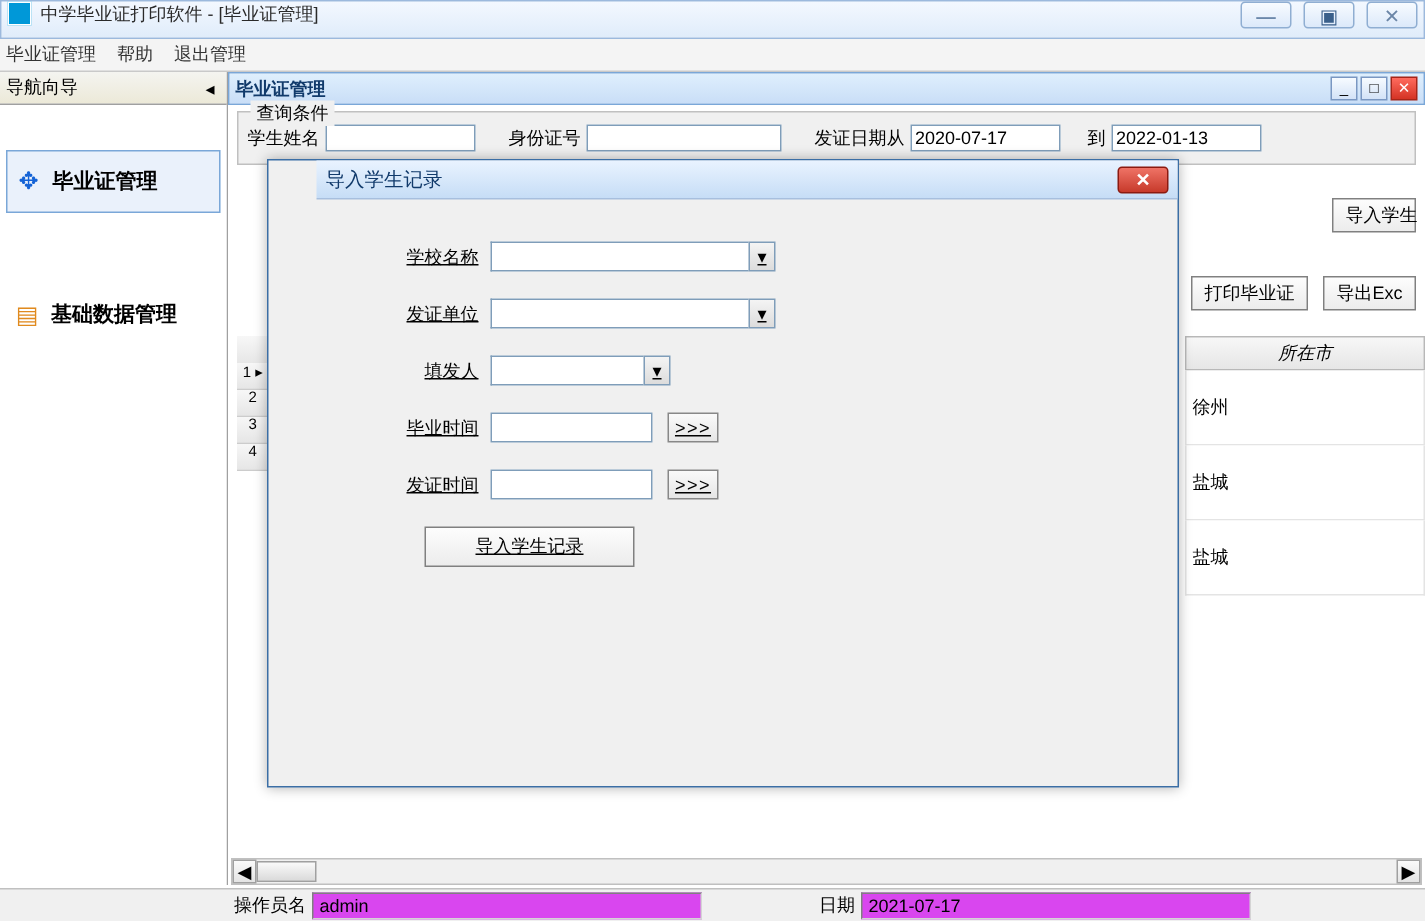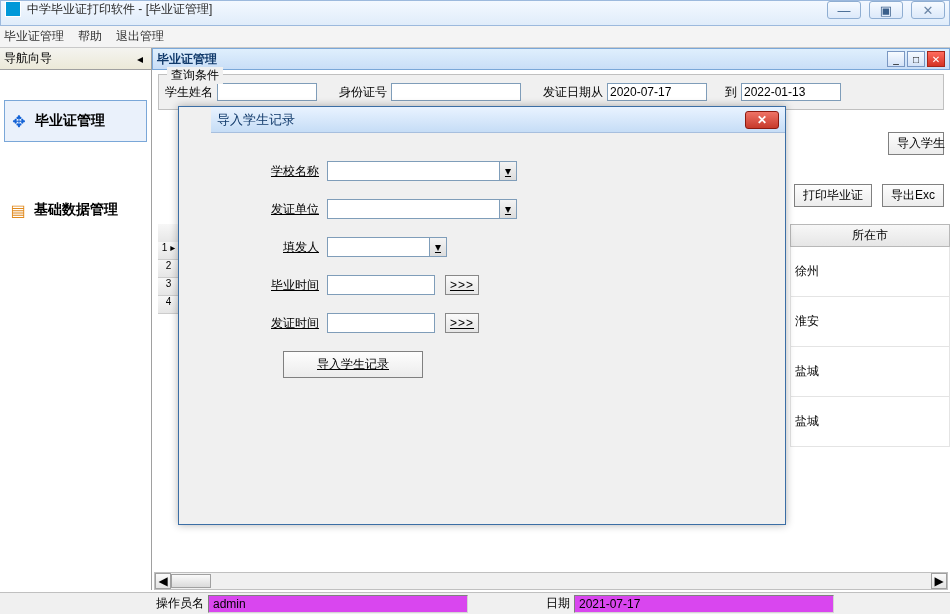--- a/index.html
+++ b/index.html
@@ -44,21 +44,21 @@
   .query-group { margin:4px 6px 0 6px; border:1px solid #c0c0c0; padding:8px 6px 4px 6px; position:relative; background:#f0f0f0; }
   .query-group .legend { position:absolute; top:-8px; left:8px; background:#f0f0f0; padding:0 4px; }
   .q-row { display:flex; align-items:center; gap:4px; margin-bottom:4px; flex-wrap:nowrap; }
   .q-lbl { white-space:nowrap; }
   .q-inp { border:1px solid #7f9db9; height:18px; background:#fff; padding:0 2px; }
   .btn { border:1px solid #808080; background:linear-gradient(#fdfdfd,#ececec); padding:2px 8px; cursor:pointer; white-space:nowrap; }
   .grid-row { display:flex; height:18px; }
   .grid-row .rowhdr { width:22px; border-right:1px solid #ccc; border-bottom:1px solid #ccc; background:linear-gradient(#f7f7f7,#e6e6e6); text-align:center; font-size:10px; }
   
   .city-col { position:absolute; right:0; top:176px; width:160px; }
-  .city-col .hdr { background:linear-gradient(#f7f7f7,#e6e6e6); border:1px solid #b8b8b8; text-align:center; padding:2px 0; }
+  .city-col .hdr { background:linear-gradient(#f7f7f7,#e6e6e6); border:1px solid #b8b8b8; text-align:center; padding:2px 0;font-style:italic; }
   .city-col .crow { border:1px solid #e4e4e4; border-top:none; padding:16px 4px; background:#fff; }
   
   
   .hscroll { position:absolute; left:154px; right:2px; bottom:24px; height:18px; background:#f0f0f0; border:1px solid #c0c0c0; display:flex; align-items:center; }
   .hscroll .arrow { width:16px; height:16px; border:1px solid #a0a0a0; background:linear-gradient(#fafafa,#e4e4e4); display:flex; align-items:center; justify-content:center; cursor:pointer; }
   .hscroll .thumb { width:40px; height:14px; border:1px solid #a0a0a0; background:linear-gradient(#fafafa,#dadada); margin-left:0; }
   
   
   .statusbar { position:absolute; left:0; right:0; bottom:0; height:22px; background:#f0f0f0; border-top:1px solid #c0c0c0; display:flex; align-items:center; padding:0 2px; gap:4px; }
   .status-cell { border:1px inset #d4d4d4; background:#d946ef; height:18px; padding:0 4px; display:flex; align-items:center; }
@@ -165,21 +165,20 @@
           <div class="rowhdr">3</div>
         </div>
       <div class="grid-row">
           <div class="rowhdr">4</div>
         </div>
     </div>
 
     <div class="city-col">
       <div class="hdr">所在市</div>
       <div class="crow">徐州</div>
-      <div class="crow">淮安</div>
       <div class="crow">盐城</div>
       <div class="crow">盐城</div>
     </div>
 
   </div>
 </div>
 
 <div class="hscroll">
   <div class="arrow">◀</div>
   <div class="thumb"></div>

